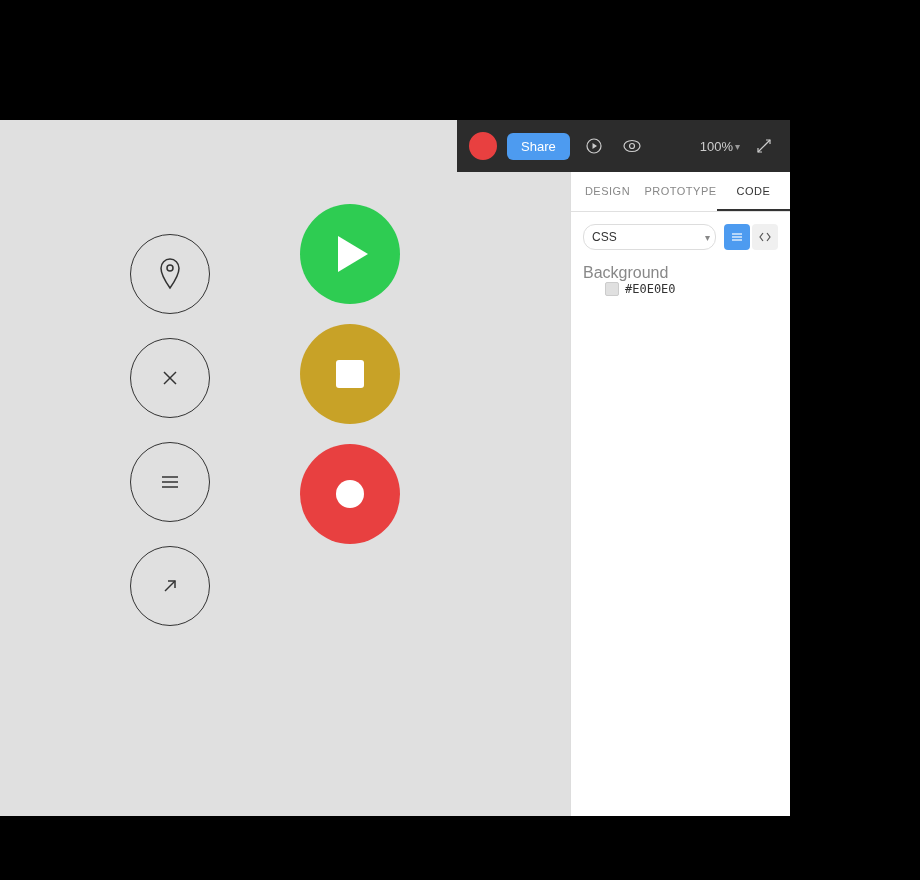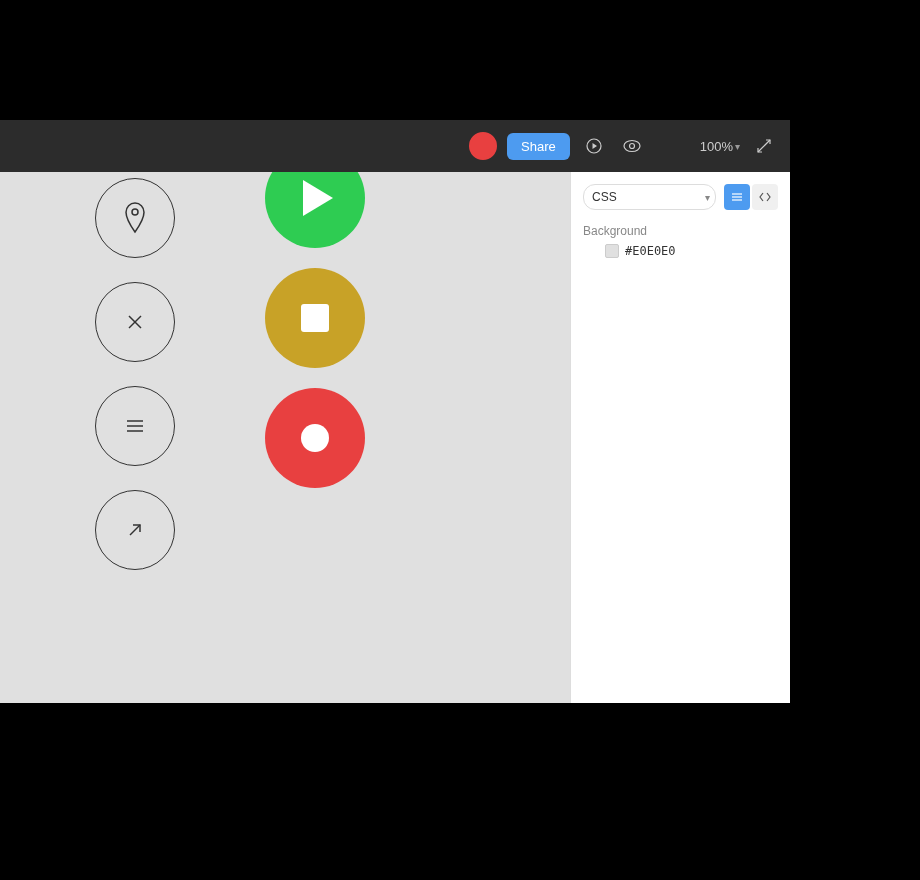--- a/index.html
+++ b/index.html
@@ -9,24 +9,25 @@
       height: 880px;
       overflow: hidden;
       font-family: -apple-system, BlinkMacSystemFont, 'Segoe UI', sans-serif;
     }
 
     .app-window {
       position: absolute;
       top: 120px;
       left: 0;
       width: 790px;
-      height: 583px;
+      height: 696px;
       background: #e0e0e0;
       display: flex;
       flex-direction: column;
+      align-items: flex-end;
     }
 
     
     .toolbar {
       background: #2c2c2c;
       height: 52px;
       display: flex;
       align-items: center;
       justify-content: flex-end;
       padding: 0 12px;
@@ -250,23 +251,23 @@
     .toggle-btn.inactive {
       background: #f0f0f0;
       color: #555;
     }
 
     .prop-section {
       padding: 4px 0;
     }
 
     .prop-label {
-      font-size: 12px;
+      font-size: 16px;
       color: #888;
-      margin-bottom: 6px;
+      margin-bottom: 0;
     }
 
     .prop-value-row {
       display: flex;
       align-items: center;
       gap: 6px;
       padding-left: 22px;
     }
 
     .color-swatch {
@@ -396,20 +397,25 @@
           <div class="colored-circle circle-red">
             <div class="circle-record-icon"></div>
           </div>
         </div>
 
       </div>
     </div>
 
     <div class="right-panel">
 
+      <div class="panel-tabs">
+        <button class="panel-tab">DESIGN</button>
+        <button class="panel-tab">PROTOTYPE</button>
+        <button class="panel-tab active">CODE</button>
+      </div>
 
       <div class="panel-body">
 
         <div class="panel-row">
           <div class="css-select-wrapper">
             <select class="css-select">
               <option>CSS</option>
               <option>HTML</option>
               <option>iOS</option>
               <option>Android</option>

